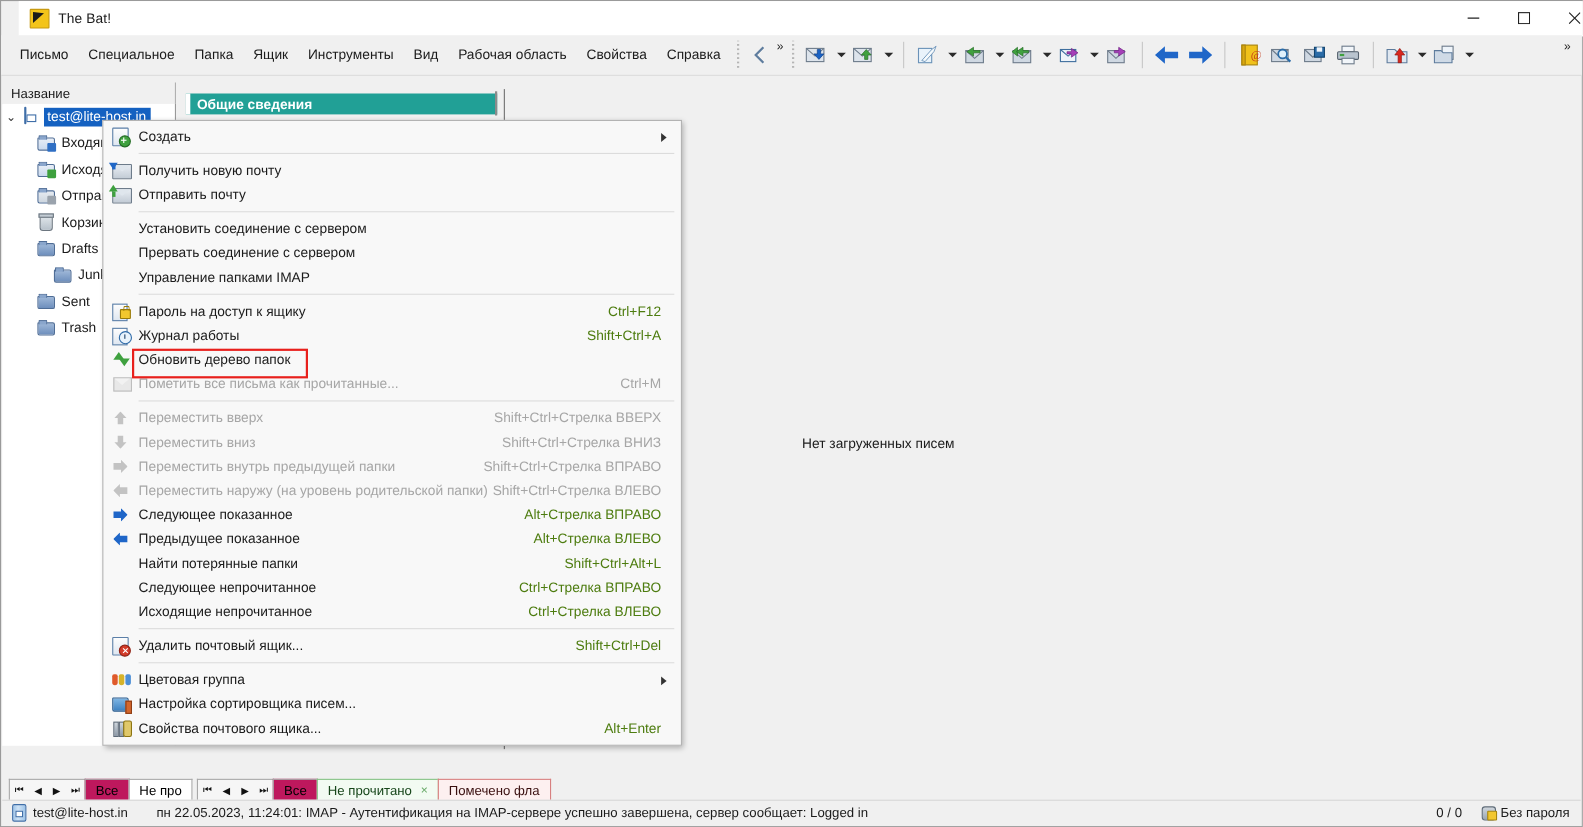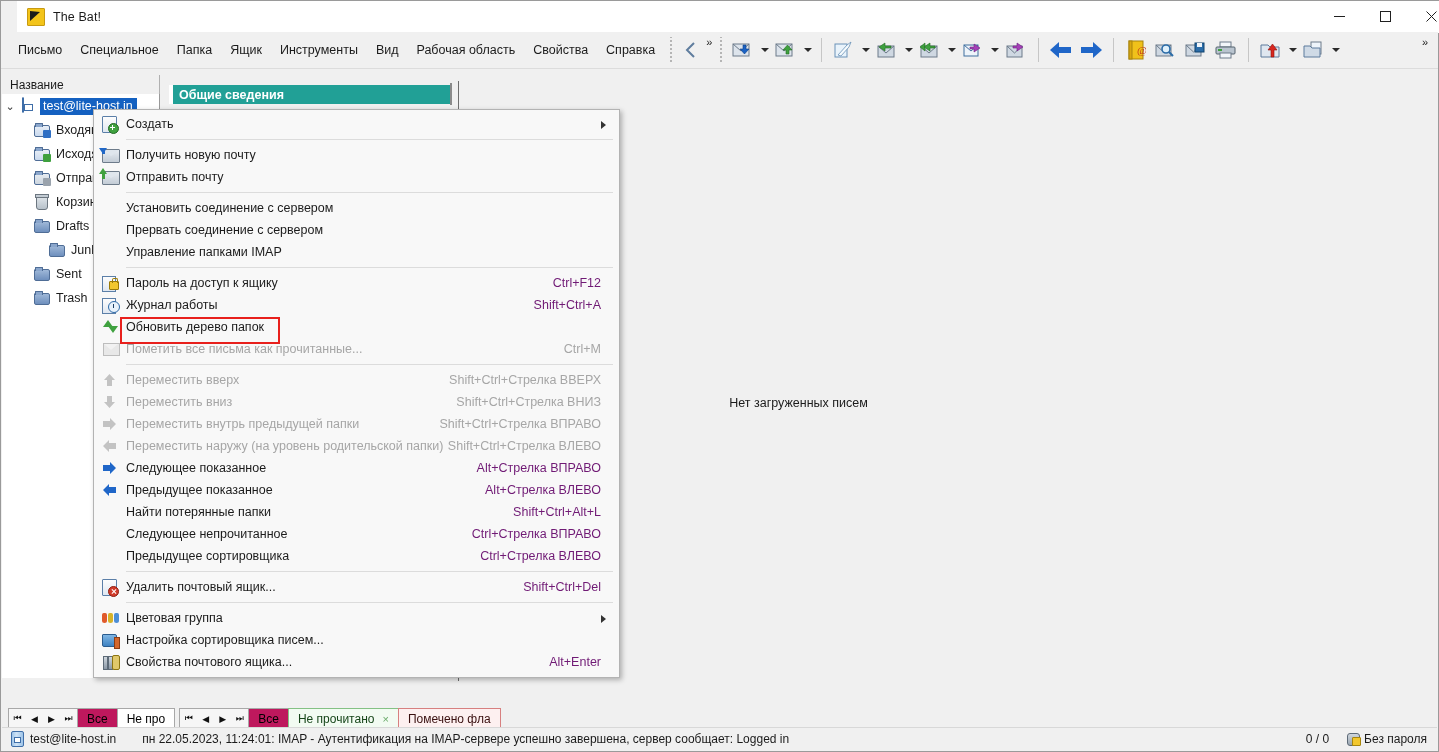--- a/index.html
+++ b/index.html
@@ -312,21 +312,21 @@
     display: flex; align-items: center;
     font-size: 12.5px; color: #1b1b1b;
     padding-left: 0;
     white-space: nowrap;
   }
   .cm-item .cm-ico {
     width: 32px; height: 20px; position: relative; flex: 0 0 auto;
   }
   .cm-item .cm-label { flex: 1 1 auto; }
   .cm-item .cm-accel {
-    color: #701a75; margin-right: 18px; font-size: 12.5px;
+    color: #4d7c0f; margin-right: 18px; font-size: 12.5px;
   }
   .cm-item.disabled .cm-label,
   .cm-item.disabled .cm-accel { color: #a6a6a6; }
   .cm-item .cm-sub {
     position:absolute; right: 13px; top: 8px;
     width:0;height:0;border-top:4px solid transparent;border-bottom:4px solid transparent;border-left:5px solid #333;
   }
   .cm-sep {
     height: 1px; background: #dcdcdc; margin: 4px 6px 4px 32px;
   }
@@ -907,21 +907,21 @@
       <span class="cm-label">Найти потерянные папки</span>
       <span class="cm-accel">Shift+Ctrl+Alt+L</span>
     </div>
     <div class="cm-item">
       <span class="cm-ico"></span>
       <span class="cm-label">Следующее непрочитанное</span>
       <span class="cm-accel">Ctrl+Стрелка ВПРАВО</span>
     </div>
     <div class="cm-item">
       <span class="cm-ico"></span>
-      <span class="cm-label">Предыдущее сортировщика</span>
+      <span class="cm-label">Исходящие непрочитанное</span>
       <span class="cm-accel">Ctrl+Стрелка ВЛЕВО</span>
     </div>
     <div class="cm-sep"></div>
 
     <div class="cm-item">
       <span class="cm-ico">
         <span class="ic ic-doc">
             <span class="x"></span>
           </span>
       </span>

